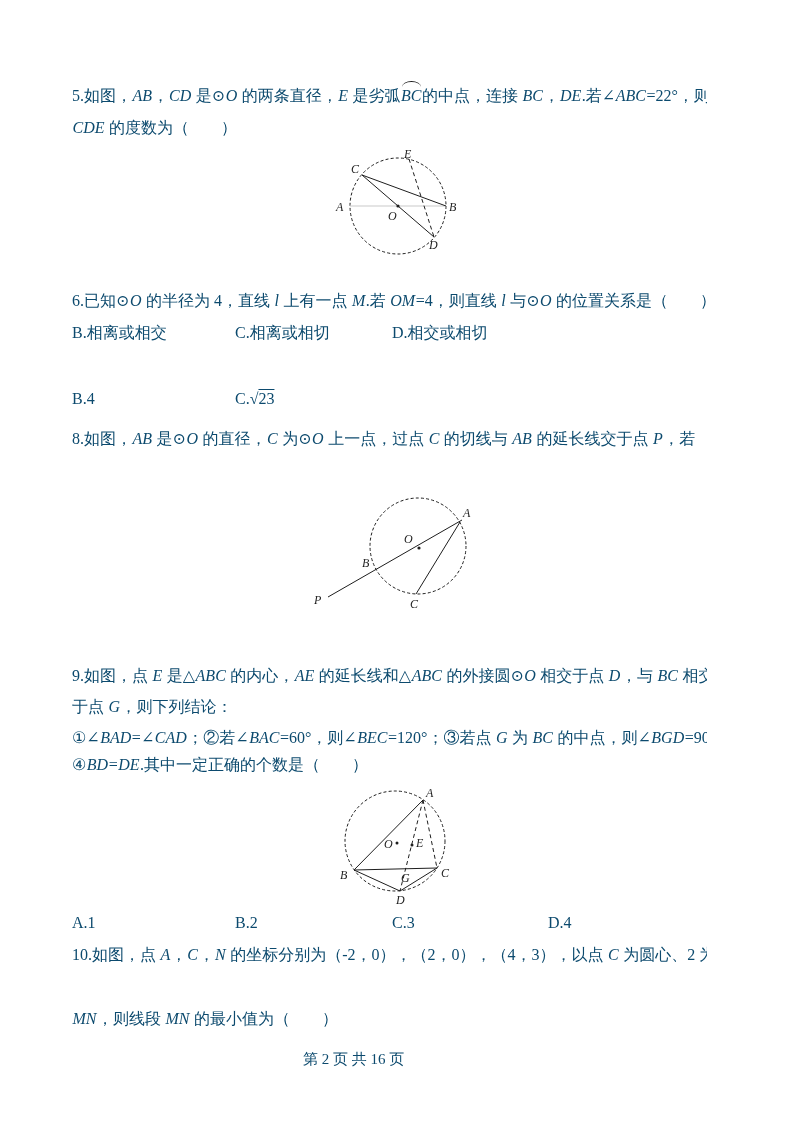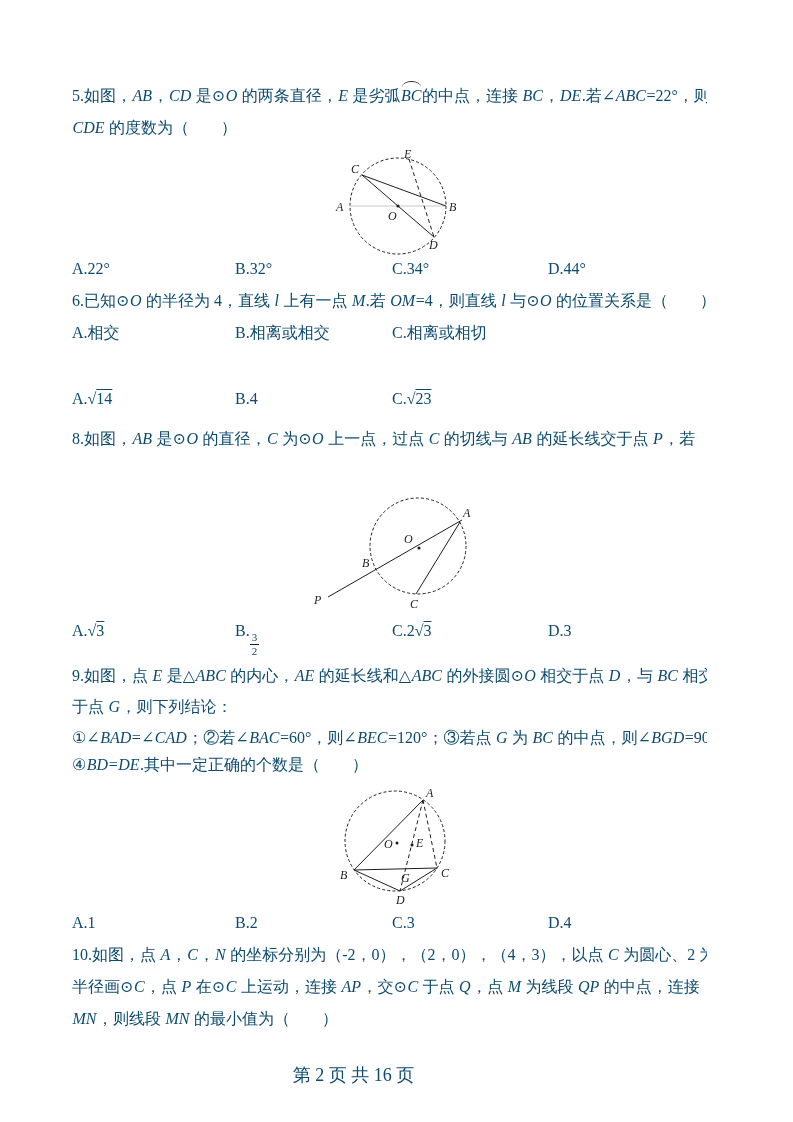--- a/index.html
+++ b/index.html
@@ -23,21 +23,21 @@
   .fd{padding:0 2px;}
   .fig{position:absolute;}
   .fig line{stroke:#1e1e1e;stroke-width:1;fill:none;}
   .fig .cdash{fill:none;stroke:#1e1e1e;stroke-width:1;stroke-dasharray:3 2.2;}
   .fig .dash{stroke-dasharray:4 3;}
   .fig .lt{stroke:#c9c9c9;}
   .fig .dot{fill:#1e1e1e;stroke:none;}
   .fig text{font-family:"Liberation Serif","DejaVu Serif",serif;
             font-style:italic;font-size:12px;fill:#1e1e1e;}
   .footer{position:absolute;top:1048px;left:0;width:100%;text-align:center;
-          font-size:18px;line-height:22px;margin-top:16px;}
+          font-size:15px;line-height:22px;}
 </style>
 </head>
 <body>
 
 <div class="page">
 
   <div class="line" style="top:85px">5.如图，<i>AB</i>，<i>CD</i> 是⊙<i>O</i> 的两条直径，<i>E</i> 是劣弧<span class="arc"><i>BC</i></span>的中点，连接 <i>BC</i>，<i>DE</i>.若∠<i>ABC</i>=22°，则∠</div>
   <div class="line" style="top:117px"><i>CDE</i> 的度数为（　　）</div>
 
   <svg class="fig" style="left:333px;top:148px" width="130" height="112" viewBox="0 0 130 112">
@@ -48,63 +48,47 @@
     <line class="dash" x1="76" y1="11" x2="101" y2="89"></line>
     <circle class="dot" cx="65" cy="58" r="1.6"></circle>
     <text x="71" y="10">E</text>
     <text x="18" y="25">C</text>
     <text x="3" y="63">A</text>
     <text x="116" y="63">B</text>
     <text x="55" y="72">O</text>
     <text x="96" y="101">D</text>
   </svg>
 
-  <div class="opts" style="top:258px">
-    <span>A.22°</span>
-    <span>B.32°</span>
-    <span>C.34°</span>
-    <span>D.44°</span>
-  </div>
 
   <div class="line" style="top:290px">6.已知⊙<i>O</i> 的半径为 4，直线 <i>l</i> 上有一点 <i>M</i>.若 <i>OM</i>=4，则直线 <i>l</i> 与⊙<i>O</i> 的位置关系是（　　）</div>
   <div class="opts" style="top:322px">
-    <span>A.相交</span>
     <span>B.相离或相交</span>
     <span>C.相离或相切</span>
+    <span>D.相交或相切</span>
   </div>
 
   <div class="opts" style="top:388px">
-    <span>A.√<span class="rad">14</span></span>
     <span>B.4</span>
     <span>C.√<span class="rad">23</span></span>
   </div>
 
   <div class="line" style="top:428px">8.如图，<i>AB</i> 是⊙<i>O</i> 的直径，<i>C</i> 为⊙<i>O</i> 上一点，过点 <i>C</i> 的切线与 <i>AB</i> 的延长线交于点 <i>P</i>，若</div>
 
   <svg class="fig" style="left:312px;top:491px" width="170" height="125" viewBox="0 0 170 125">
     <circle class="cdash" cx="106" cy="55" r="48"></circle>
     <line x1="16" y1="106" x2="150" y2="29"></line>
     <line x1="148" y1="31" x2="104" y2="103"></line>
     <circle class="dot" cx="107" cy="57" r="1.6"></circle>
     <text x="151" y="26">A</text>
     <text x="92" y="52">O</text>
     <text x="50" y="76">B</text>
     <text x="2" y="113">P</text>
     <text x="98" y="117">C</text>
   </svg>
 
-  <div class="opts" style="top:620px">
-    <span>A.√<span class="rad">3</span></span>
-    <span>B.<span class="frac">
-          <span class="fn">3</span>
-          <span class="fd">2</span>
-        </span></span>
-    <span>C.2√<span class="rad">3</span></span>
-    <span>D.3</span>
-  </div>
 
   <div class="line" style="top:665px">9.如图，点 <i>E</i> 是△<i>ABC</i> 的内心，<i>AE</i> 的延长线和△<i>ABC</i> 的外接圆⊙<i>O</i> 相交于点 <i>D</i>，与 <i>BC</i> 相交</div>
   <div class="line" style="top:696px">于点 <i>G</i>，则下列结论：</div>
   <div class="line" style="top:727px">①∠<i>BAD</i>=∠<i>CAD</i>；②若∠<i>BAC</i>=60°，则∠<i>BEC</i>=120°；③若点 <i>G</i> 为 <i>BC</i> 的中点，则∠<i>BGD</i>=90°；</div>
   <div class="line" style="top:754px">④<i>BD</i>=<i>DE</i>.其中一定正确的个数是（　　）</div>
 
   <svg class="fig" style="left:338px;top:787px" width="132" height="122" viewBox="0 0 132 122">
     <circle class="cdash" cx="57" cy="54" r="50"></circle>
     <line x1="85" y1="13" x2="16" y2="83"></line>
     <line x1="16" y1="83" x2="99" y2="81"></line>
@@ -124,18 +108,17 @@
   </svg>
 
   <div class="opts" style="top:912px">
     <span>A.1</span>
     <span>B.2</span>
     <span>C.3</span>
     <span>D.4</span>
   </div>
 
   <div class="line" style="top:944px">10.如图，点 <i>A</i>，<i>C</i>，<i>N</i> 的坐标分别为（-2，0），（2，0），（4，3），以点 <i>C</i> 为圆心、2 为</div>
-  <div class="line" style="top:976px">半径画⊙<i>C</i>，点 <i>P</i> 在⊙<i>C</i> 上运动，连接 <i>AP</i>，交⊙<i>C</i> 于点 <i>Q</i>，点 <i>M</i> 为线段 <i>QP</i> 的中点，连接</div>
   <div class="line" style="top:1008px"><i>MN</i>，则线段 <i>MN</i> 的最小值为（　　）</div>
 
   <div class="footer">第 2 页 共 16 页</div>
 
 </div>
 
 </body></html>

